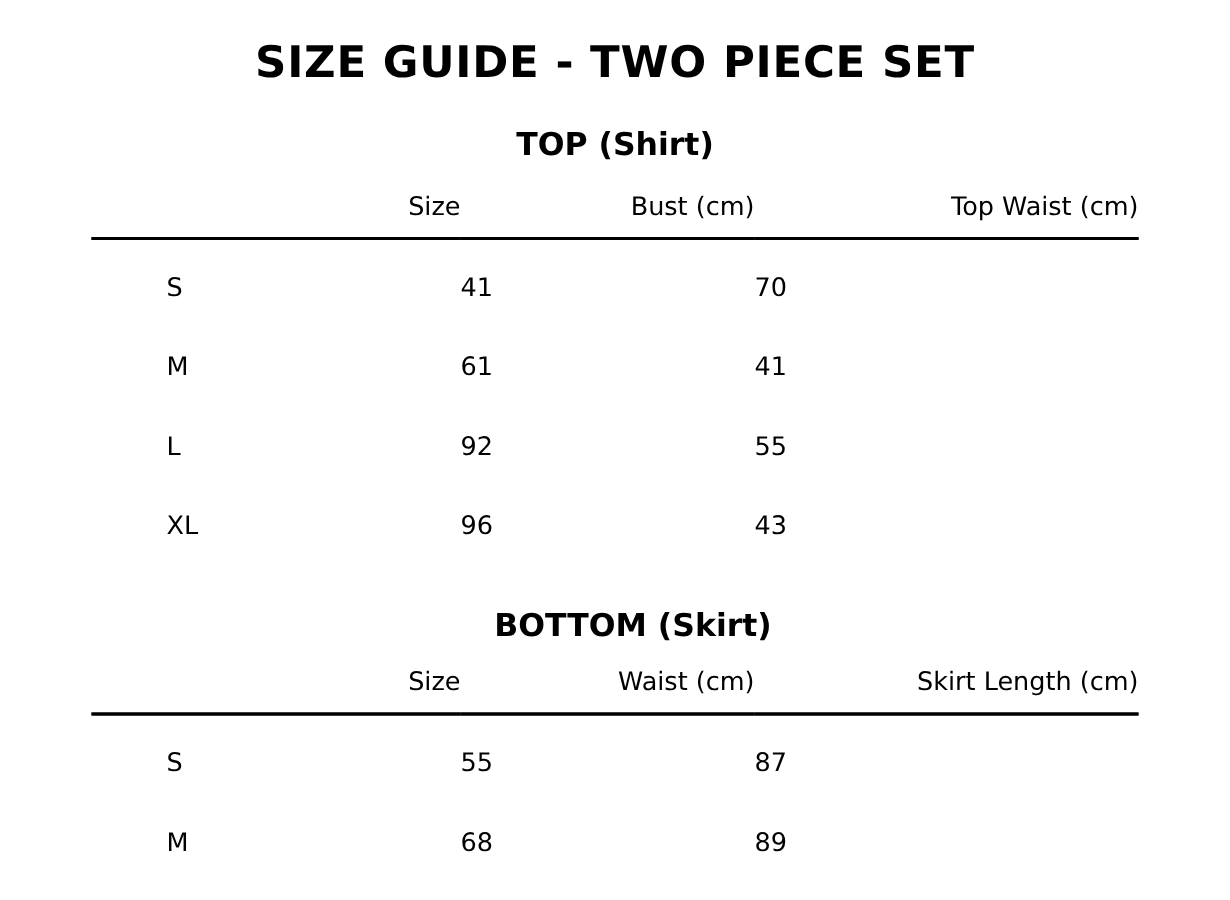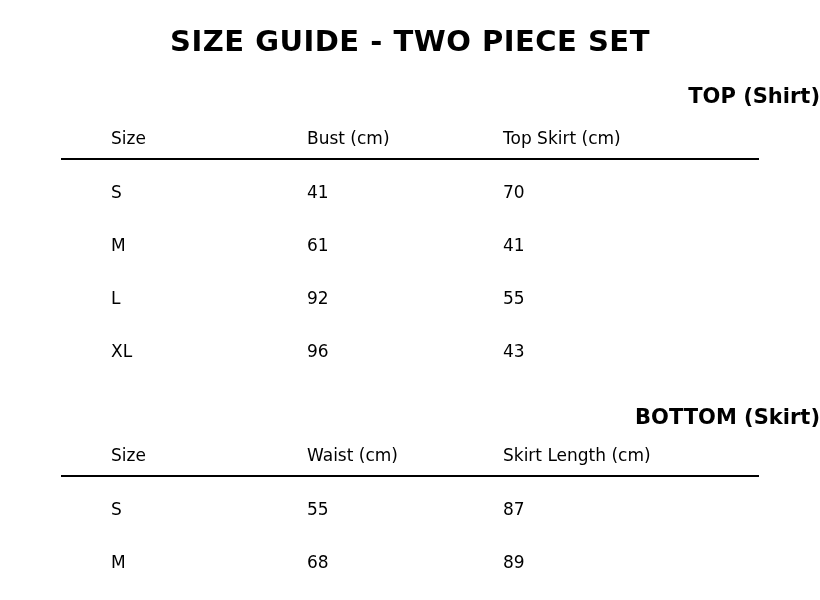--- a/index.html
+++ b/index.html
@@ -21,40 +21,40 @@
   }
   .main-title {
     text-align: center;
     font-size: 29px;
     font-weight: bold;
     letter-spacing: 0.5px;
     margin: 0;
     padding-top: 24px;
   }
   .section-title {
-    text-align: right;
+    text-align: center;
     font-size: 21px;
     font-weight: bold;
     margin: 0;
     padding-top: 26px;
   }
   .section-title.bottom {
     padding-top: 28px;
     margin-left: 24px;
   }
   table.size-table {
     border-collapse: collapse;
     margin: 0 auto;
     width: 648px;
     table-layout: fixed;
   }
   table.size-table th {
     font-size: 17px;
     font-weight: normal;
-    text-align: left;
+    text-align: right;
     padding: 8px 0 10px 0;
     border-bottom: 2px solid #000000;
     white-space: nowrap;
   }
   table.size-table td {
     font-size: 17px;
     font-weight: normal;
     text-align: left;
     padding: 17px 0 16px 0;
     border: none;
@@ -77,21 +77,21 @@
   <h1 class="main-title">SIZE GUIDE - TWO PIECE SET</h1>
 
   <h2 class="section-title">TOP (Shirt)</h2>
 
   <div class="tbl-wrap-top">
     <table class="size-table">
       <thead>
         <tr>
           <th class="col-size">Size</th>
           <th class="col-b">Bust (cm)</th>
-          <th class="col-c">Top Skirt (cm)</th>
+          <th class="col-c">Top Waist (cm)</th>
         </tr>
       </thead>
       <tbody>
         <tr>
           <td class="col-size">S</td>
           <td class="col-b">41</td>
           <td class="col-c">70</td>
         </tr>
         <tr>
           <td class="col-size">M</td>

